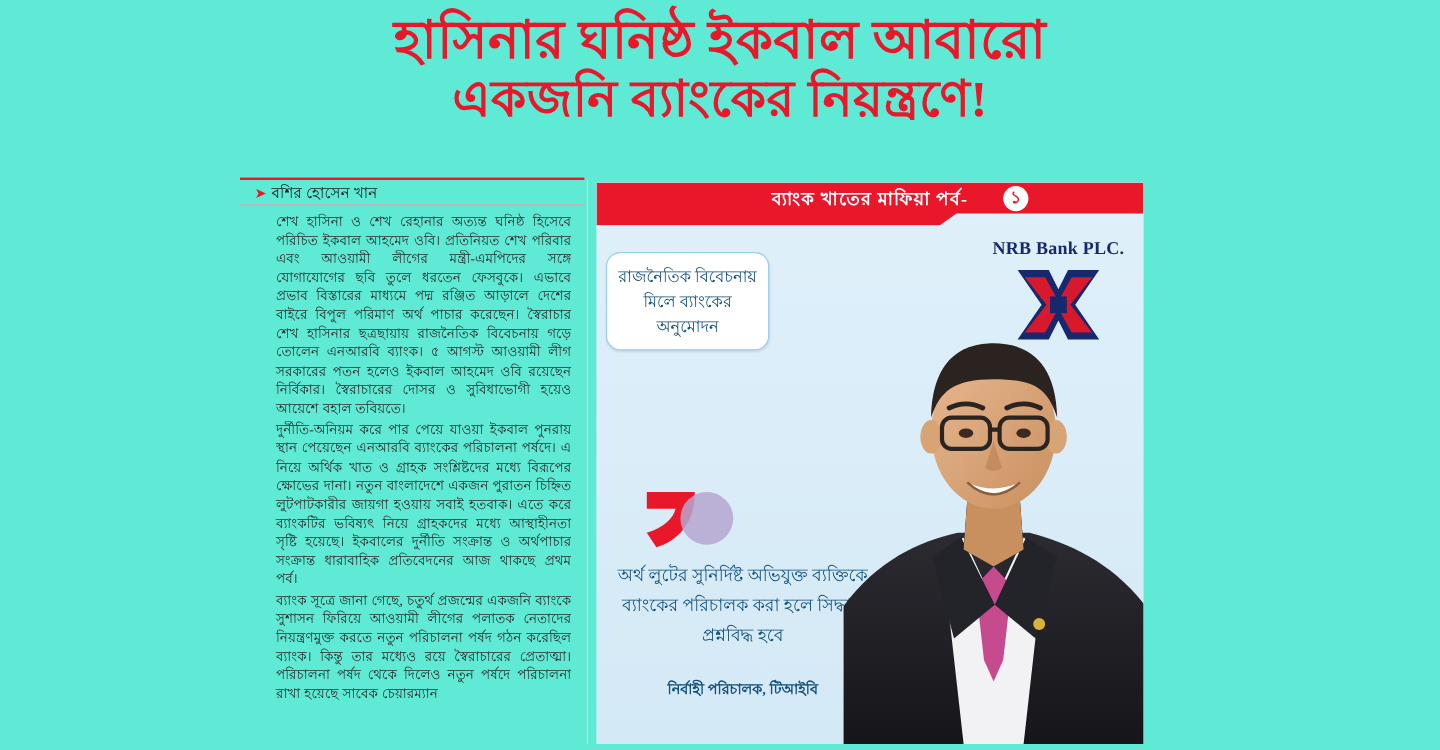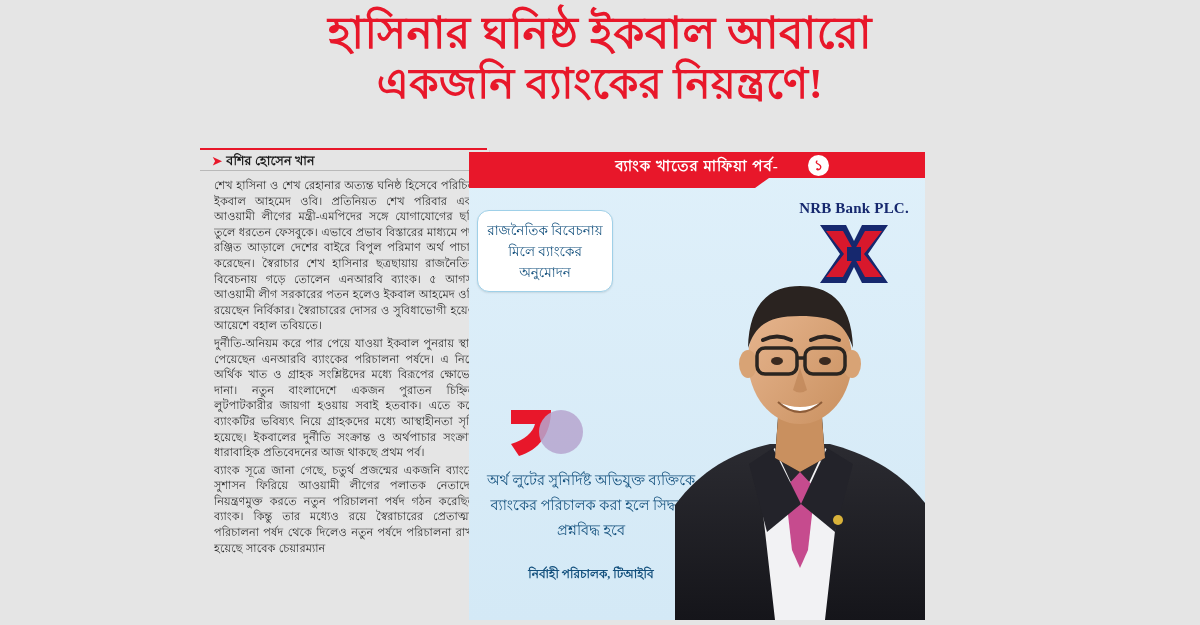--- a/index.html
+++ b/index.html
@@ -10,21 +10,21 @@
     width: 1200px;
     height: 625px;
     background: #ffffff;
     font-family: "Liberation Sans", sans-serif;
     overflow: hidden;
   }
   .page {
     position: relative;
     width: 1200px;
     height: 625px;
-    background: #e5e5e5;
+    background: #5eead4;
     box-sizing: border-box;
   }
   
   .headline {
     position: absolute;
     top: 8px;
     left: 0;
     width: 1200px;
     text-align: center;
     color: #e8172a;
@@ -49,21 +49,21 @@
     width: 287px;
     height: 2px;
     background: #e8172a;
   }
   .byline {
     position: absolute;
     left: 212px;
     top: 152px;
     font-family: "Liberation Serif", serif;
     font-size: 12.5px;
-    font-weight: bold;
+    font-weight: normal;
     color: #1a1a1a;
     letter-spacing: .2px;
   }
   .byline .arrow {
     color: #e8172a;
     font-size: 12px;
     margin-right: 4px;
   }
   .rule-under-byline {
     position: absolute;
@@ -82,36 +82,36 @@
     height: 440px;
     overflow: hidden;
     color: #2b2b2b;
     font-family: "Liberation Serif", serif;
     font-size: 11.2px;
     line-height: 15.6px;
     text-align: justify;
     letter-spacing: .1px;
     word-spacing: .5px;
   }
-  .col p { margin: 0 0 2px 0; }
+  .col p { margin: 0 0 2px 16px; }
 
   
   .v-divider {
     position: absolute;
     left: 489px;
     top: 150px;
     width: 1px;
     height: 470px;
     background: #d5d5d5;
   }
 
   
   .panel {
     position: absolute;
-    left: 469px;
+    left: 497px;
     top: 152px;
     width: 456px;
     height: 468px;
     background: #d9edf7;
     background: linear-gradient(180deg, #dff0fa 0%, #d4e9f6 100%);
     overflow: hidden;
   }
   .panel-topbar {
     position: absolute;
     left: 0;

